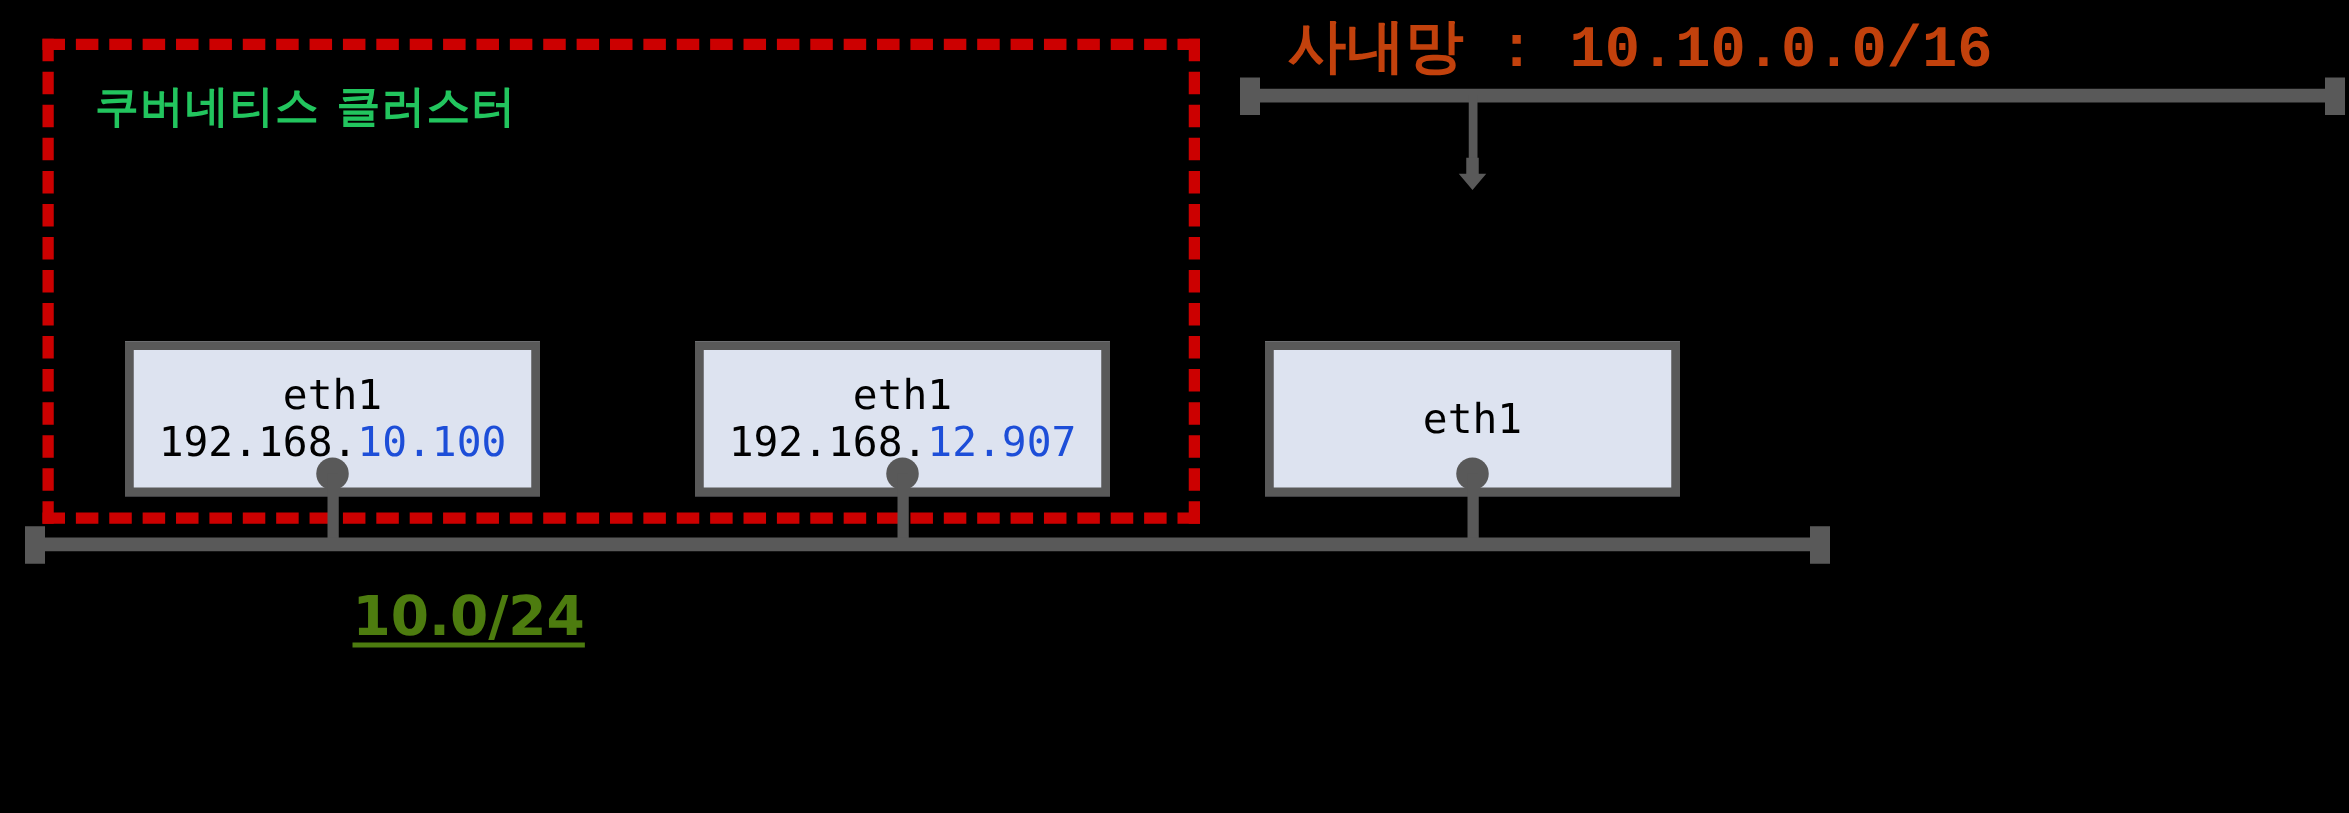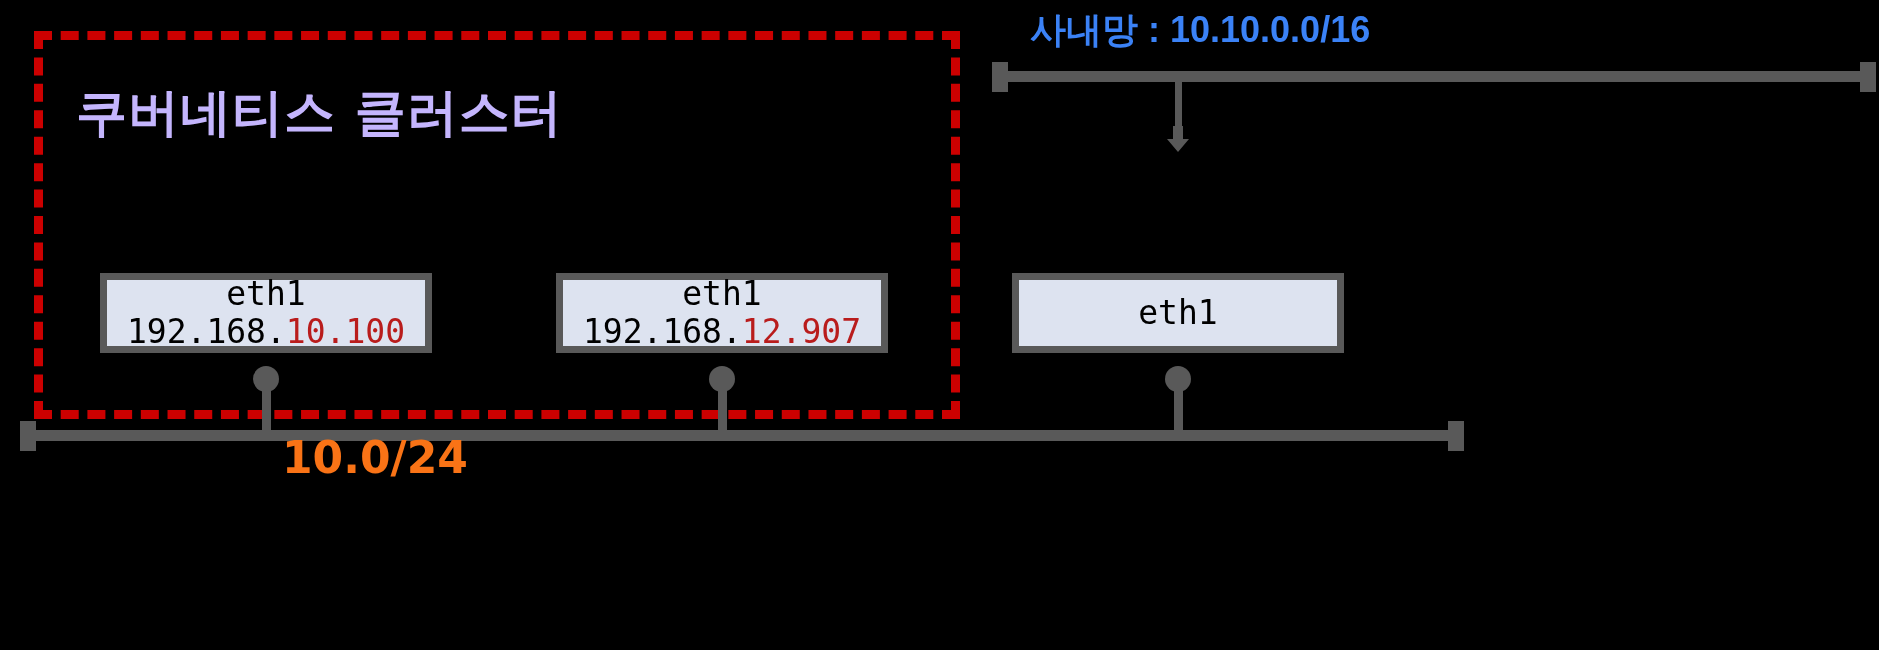--- a/index.html
+++ b/index.html
@@ -28,36 +28,35 @@
     box-sizing: border-box;
     border: 9px dashed #cc0000;
     background: transparent;
   }
   .cluster-title {
     position: absolute;
     left: 76px;
     top: 62px;
     font-family: "DejaVu Sans", sans-serif;
     font-weight: bold;
-    font-size: 51px;
-    color: #c4b5fd;
+    font-size: 35px;
+    color: #22c55e;
     letter-spacing: 1px;
     white-space: nowrap;
-    margin-top: 17px;
   }
 
   
   .corp-label {
     position: absolute;
     left: 1030px;
     top: 6px;
-    font-family: Liberation Sans, sans-serif;
+    font-family: Liberation Mono, monospace;
     font-weight: bold;
-    font-size: 36px;
-    color: #3b82f6;
+    font-size: 47px;
+    color: #c2410c;
     white-space: nowrap;
     letter-spacing: 0px;
   }
 
   
   .bus {
     position: absolute;
     height: 11px;
     background: #595959;
   }
@@ -90,21 +89,21 @@
     width: 28px;
     height: 26px;
     color: #595959;
   }
 
   
   .node-box {
     position: absolute;
     top: 273px;
     width: 332px;
-    height: 80px;
+    height: 124px;
     box-sizing: border-box;
     background: #dde3f0;
     border: 7px solid #595959;
     display: flex;
     flex-direction: column;
     align-items: center;
     justify-content: center;
   }
   .node-iface {
     font-family: "DejaVu Sans Mono", monospace;
@@ -112,21 +111,21 @@
     color: #000000;
     line-height: 1.15;
   }
   .node-ip {
     font-family: "DejaVu Sans Mono", monospace;
     font-size: 33px;
     color: #000000;
     line-height: 1.15;
     white-space: nowrap;
   }
-  .ip-host { color: #b91c1c; }
+  .ip-host { color: #1d4ed8; }
 
   .node-dot {
     position: absolute;
     width: 26px;
     height: 26px;
     border-radius: 50%;
     background: #595959;
     top: 366px;
   }
   .node-leg {
@@ -134,25 +133,26 @@
     width: 9px;
     background: #595959;
     top: 379px;
     height: 56px;
   }
 
   
   .subnet-label {
     position: absolute;
     left: 282px;
-    top: 432px;
+    top: 468px;
     font-family: "DejaVu Sans", sans-serif;
     font-weight: bold;
     font-size: 44px;
-    color: #f97316;
+    color: #4d7c0f;
+    text-decoration: underline;
     text-decoration-thickness: 4px;
     text-underline-offset: 6px;
     white-space: nowrap;
   }
 </style>
 </head>
 <body>
 
 <div id="canvas">
 

